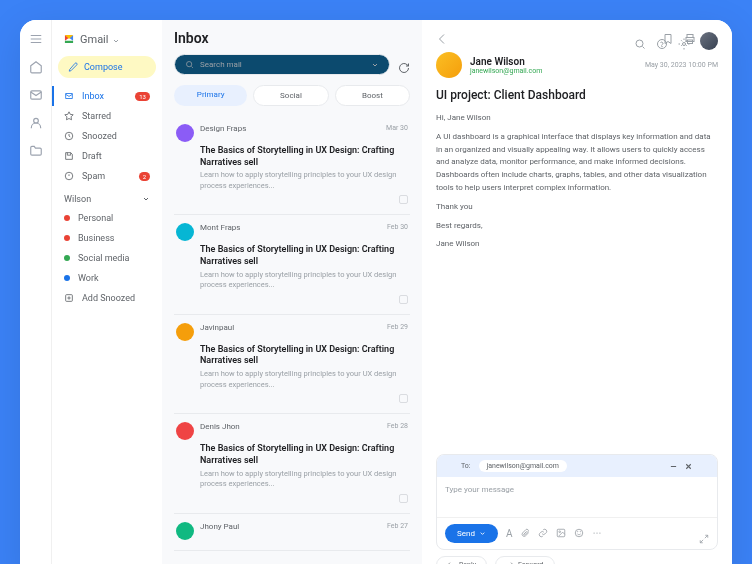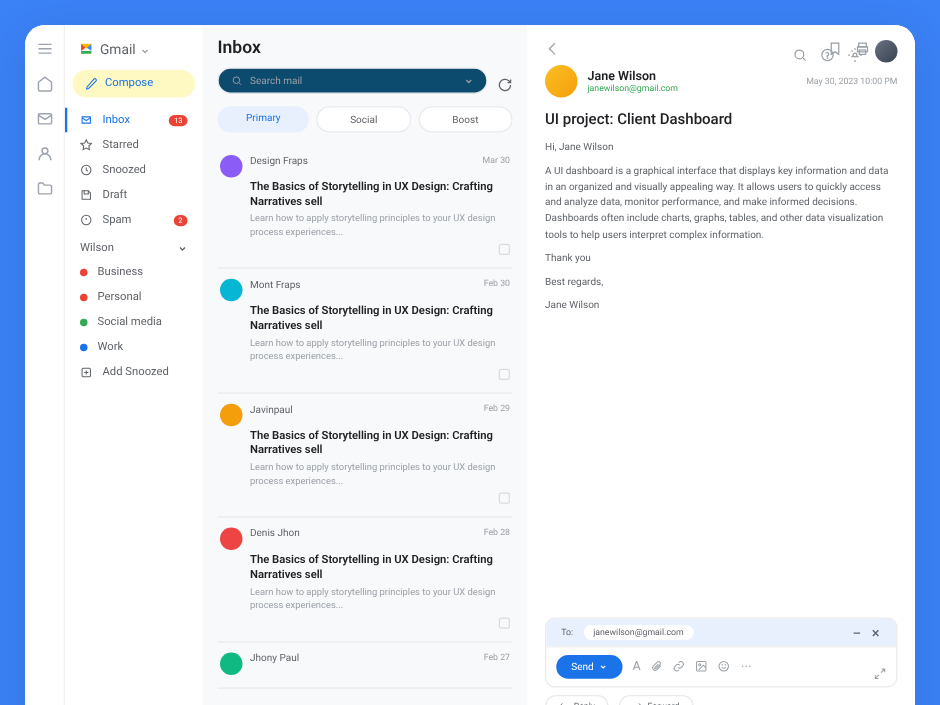--- a/index.html
+++ b/index.html
@@ -43,21 +43,21 @@
 .dicon{width:12px;height:12px;cursor:pointer}
 .dhdr{display:flex;align-items:center;gap:8px;margin-bottom:10px}
 .davatar{width:26px;height:26px;border-radius:50%;background:linear-gradient(135deg,#fbbf24,#f59e0b)}
 .dname{font-size:10px;font-weight:600;color:#202124}
 .demail{font-size:7px;color:#34a853}
 .ddate{font-size:7px;color:#9aa0a6;margin-left:auto}
 .dsubj{font-size:12px;font-weight:500;color:#202124;margin-bottom:10px}
 .dbody{font-size:8px;color:#5f6368;line-height:1.6}
 .dbody p{margin-bottom:6px}
 .reply{margin-top:auto;border:1px solid #e8eaed;border-radius:8px;overflow:hidden}
-.reply-to{background:#e8f0fe;padding:5px 12px;display:flex;align-items:center;gap:8px;font-size:7px}
+.reply-to{background:#e8f0fe;padding:5px 24px;display:flex;align-items:center;gap:8px;font-size:7px}
 .reply-to-lbl{color:#5f6368}
 .chip{background:#fff;border-radius:10px;padding:2px 8px;font-size:7px;color:#5f6368}
 .reply-x{margin-left:auto;display:flex;gap:6px;color:#5f6368}
 .reply-body{padding:8px;font-size:8px;color:#9aa0a6;min-height:40px}
 .reply-tools{padding:6px 8px;display:flex;align-items:center;gap:8px;border-top:1px solid #f0f0f0}
 .send{background:#1a73e8;color:#fff;border:none;border-radius:14px;padding:5px 12px;font-size:8px;cursor:pointer;display:flex;align-items:center;gap:4px}
 .tool-icons{display:flex;gap:8px;color:#9aa0a6;font-size:10px}
 .actions{display:flex;gap:8px;margin-top:6px}
 .act-btn{border:1px solid #e8eaed;background:#fff;border-radius:14px;padding:4px 10px;font-size:7px;color:#5f6368;cursor:pointer;display:flex;align-items:center;gap:4px}
 .header-icons{position:absolute;top:12px;right:14px;display:flex;align-items:center;gap:10px;color:#9aa0a6}
@@ -176,25 +176,25 @@
       </div>
     <div class="labels-hdr">
       <span>Wilson</span>
       <span style="width:8px;height:8px"><svg viewBox="0 0 24 24" fill="none" stroke="currentColor" stroke-width="3">
             <path d="m6 9 6 6 6-6"></path>
           </svg></span>
     </div>
     <div id="labels-list">
         <div class="label-item">
           <span class="dot" style="background:#ea4335"></span>
-          <span>Business</span>
+          <span>Personal</span>
         </div>
         <div class="label-item">
           <span class="dot" style="background:#ea4335"></span>
-          <span>Personal</span>
+          <span>Business</span>
         </div>
         <div class="label-item">
           <span class="dot" style="background:#34a853"></span>
           <span>Social media</span>
         </div>
         <div class="label-item">
           <span class="dot" style="background:#1a73e8"></span>
           <span>Work</span>
         </div>
       </div>
@@ -334,20 +334,21 @@
         <span class="chip">janewilson@gmail.com</span>
         <div class="reply-x">
           <span style="width:9px;height:9px"><svg viewBox="0 0 24 24" stroke="currentColor" stroke-width="3">
                 <path d="M5 12h14"></path>
               </svg></span>
           <span style="width:9px;height:9px"><svg viewBox="0 0 24 24" stroke="currentColor" stroke-width="3">
                 <path d="M6 6l12 12M18 6 6 18"></path>
               </svg></span>
         </div>
       </div>
+      <div class="reply-body">Type your message</div>
       <div class="reply-tools">
         <button class="send">
             <span>Send</span>
             <span style="width:7px;height:7px"><svg viewBox="0 0 24 24" fill="none" stroke="currentColor" stroke-width="3">
                 <path d="m6 9 6 6 6-6"></path>
               </svg></span>
           </button>
         <div class="tool-icons">
           <span>A</span>
           <span style="width:10px;height:10px"><svg viewBox="0 0 24 24" fill="none" stroke="currentColor" stroke-width="2">

